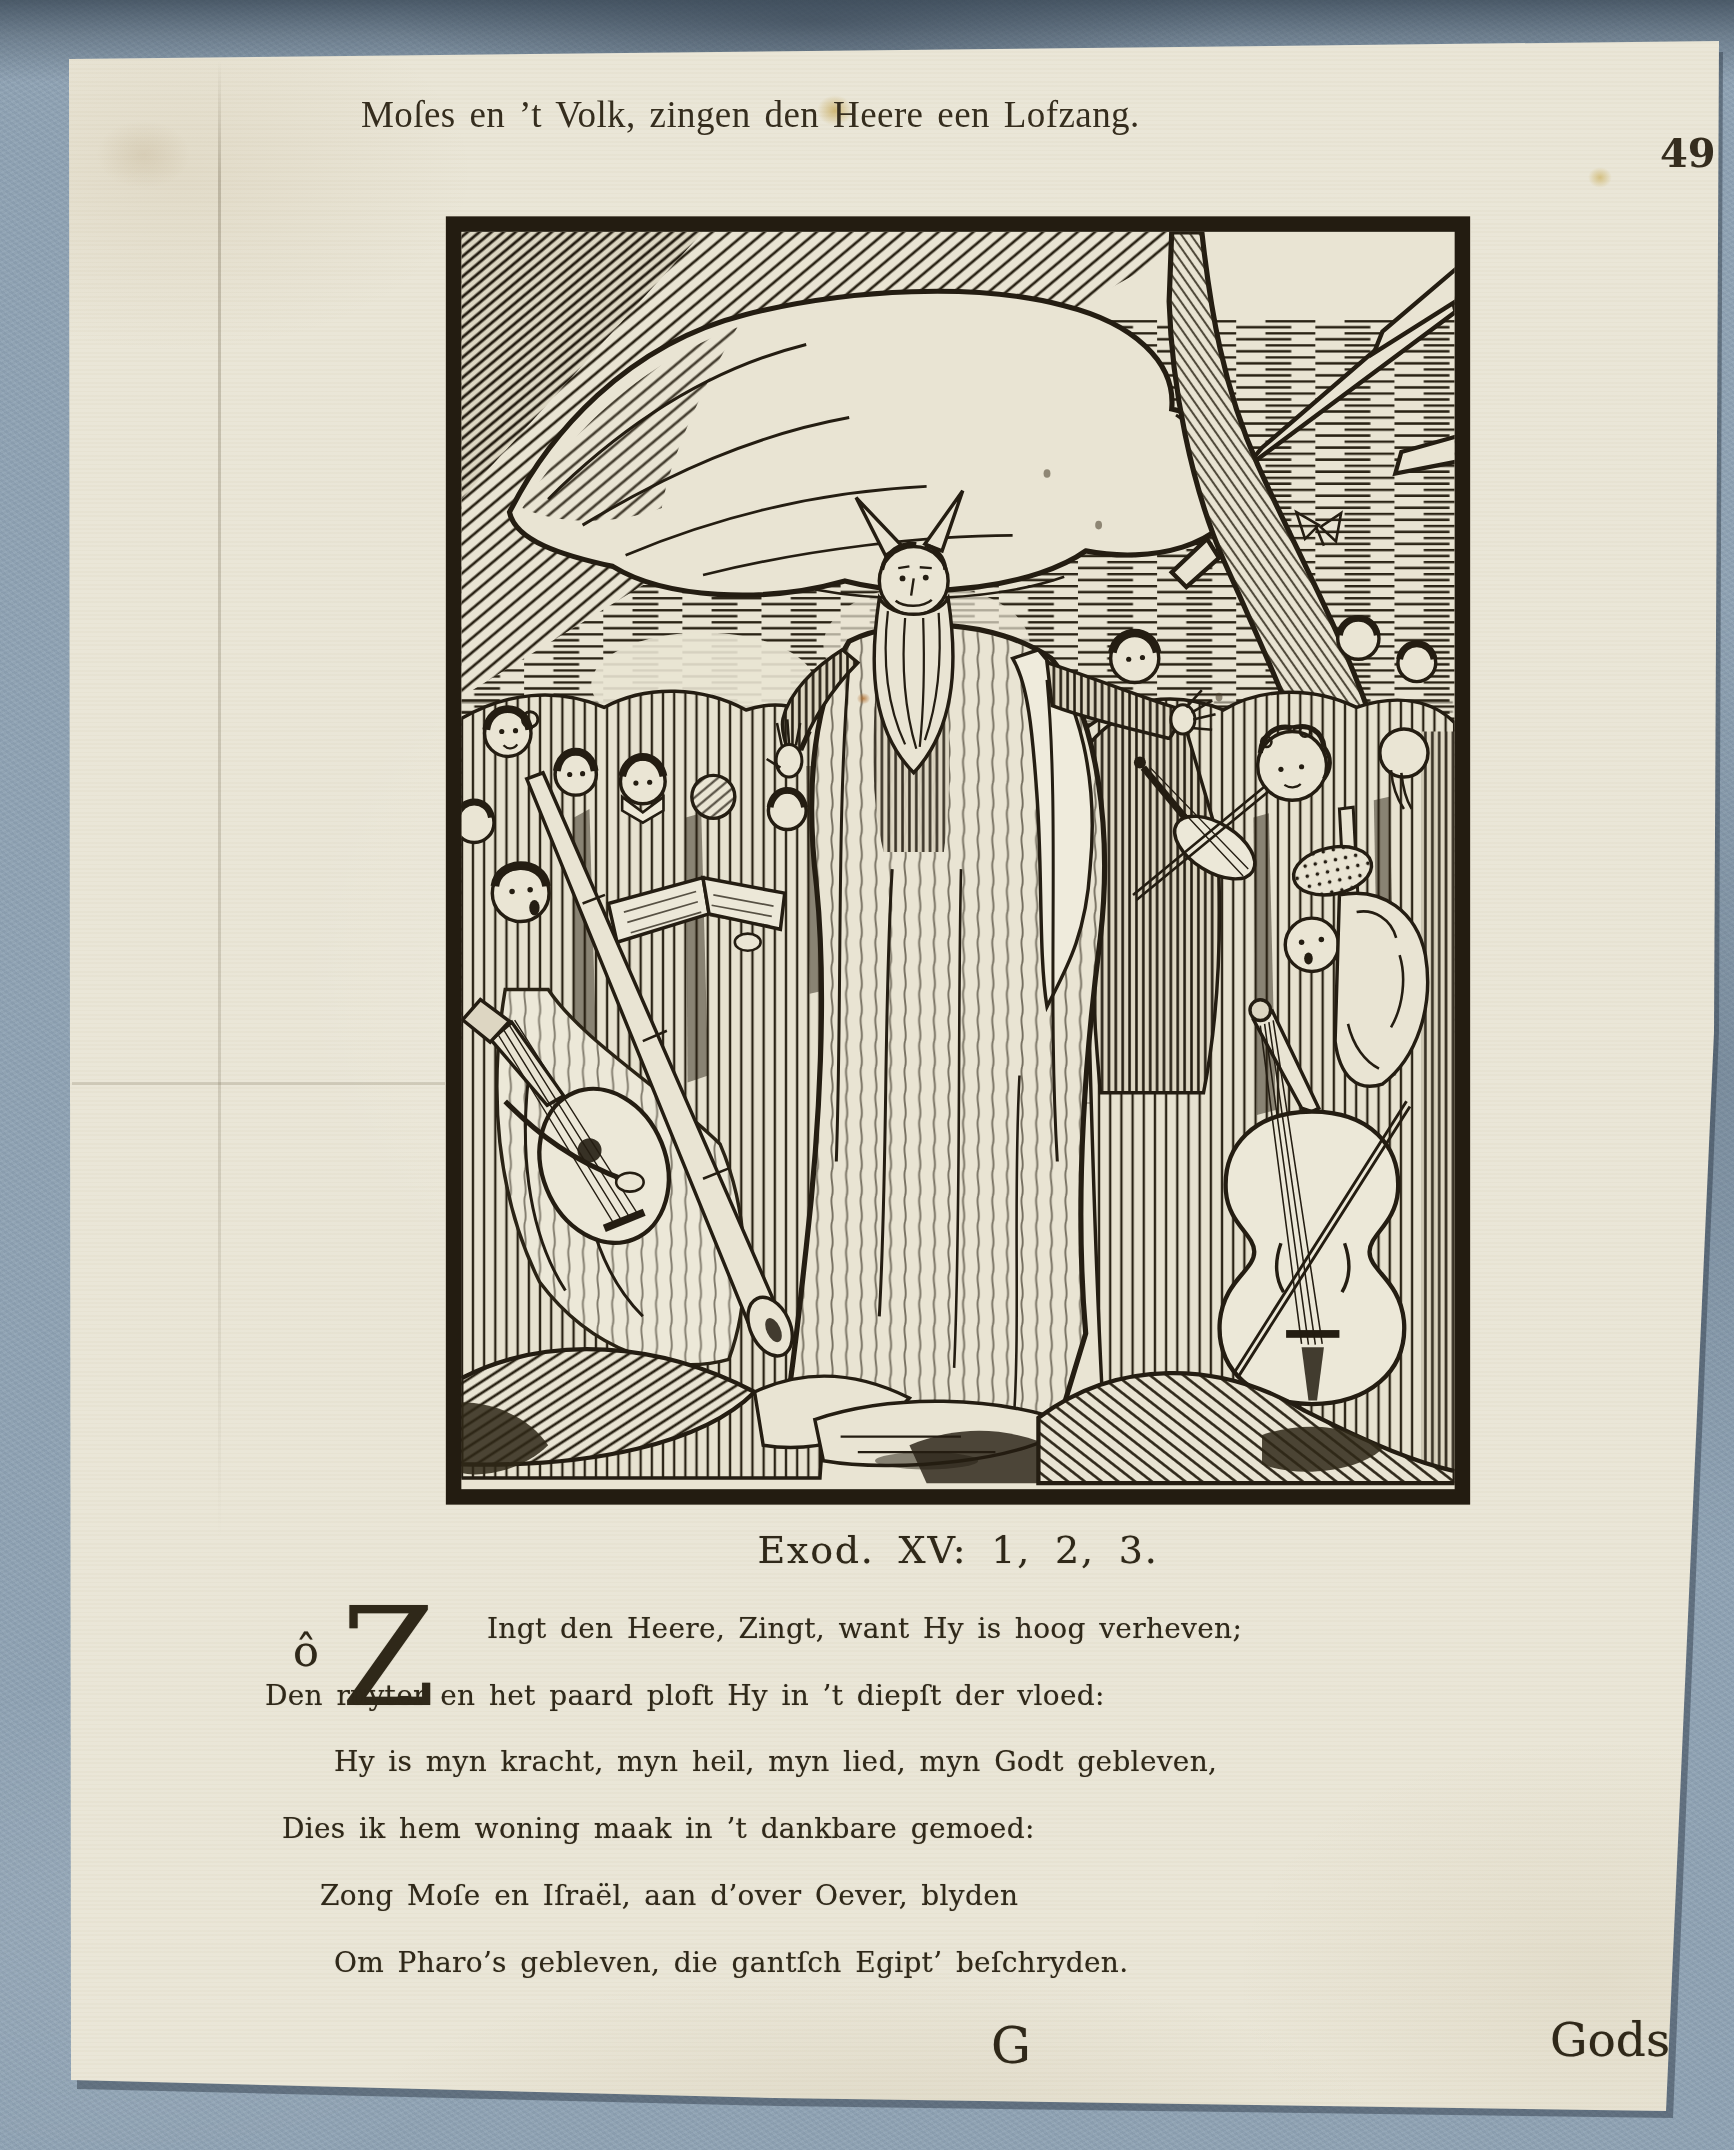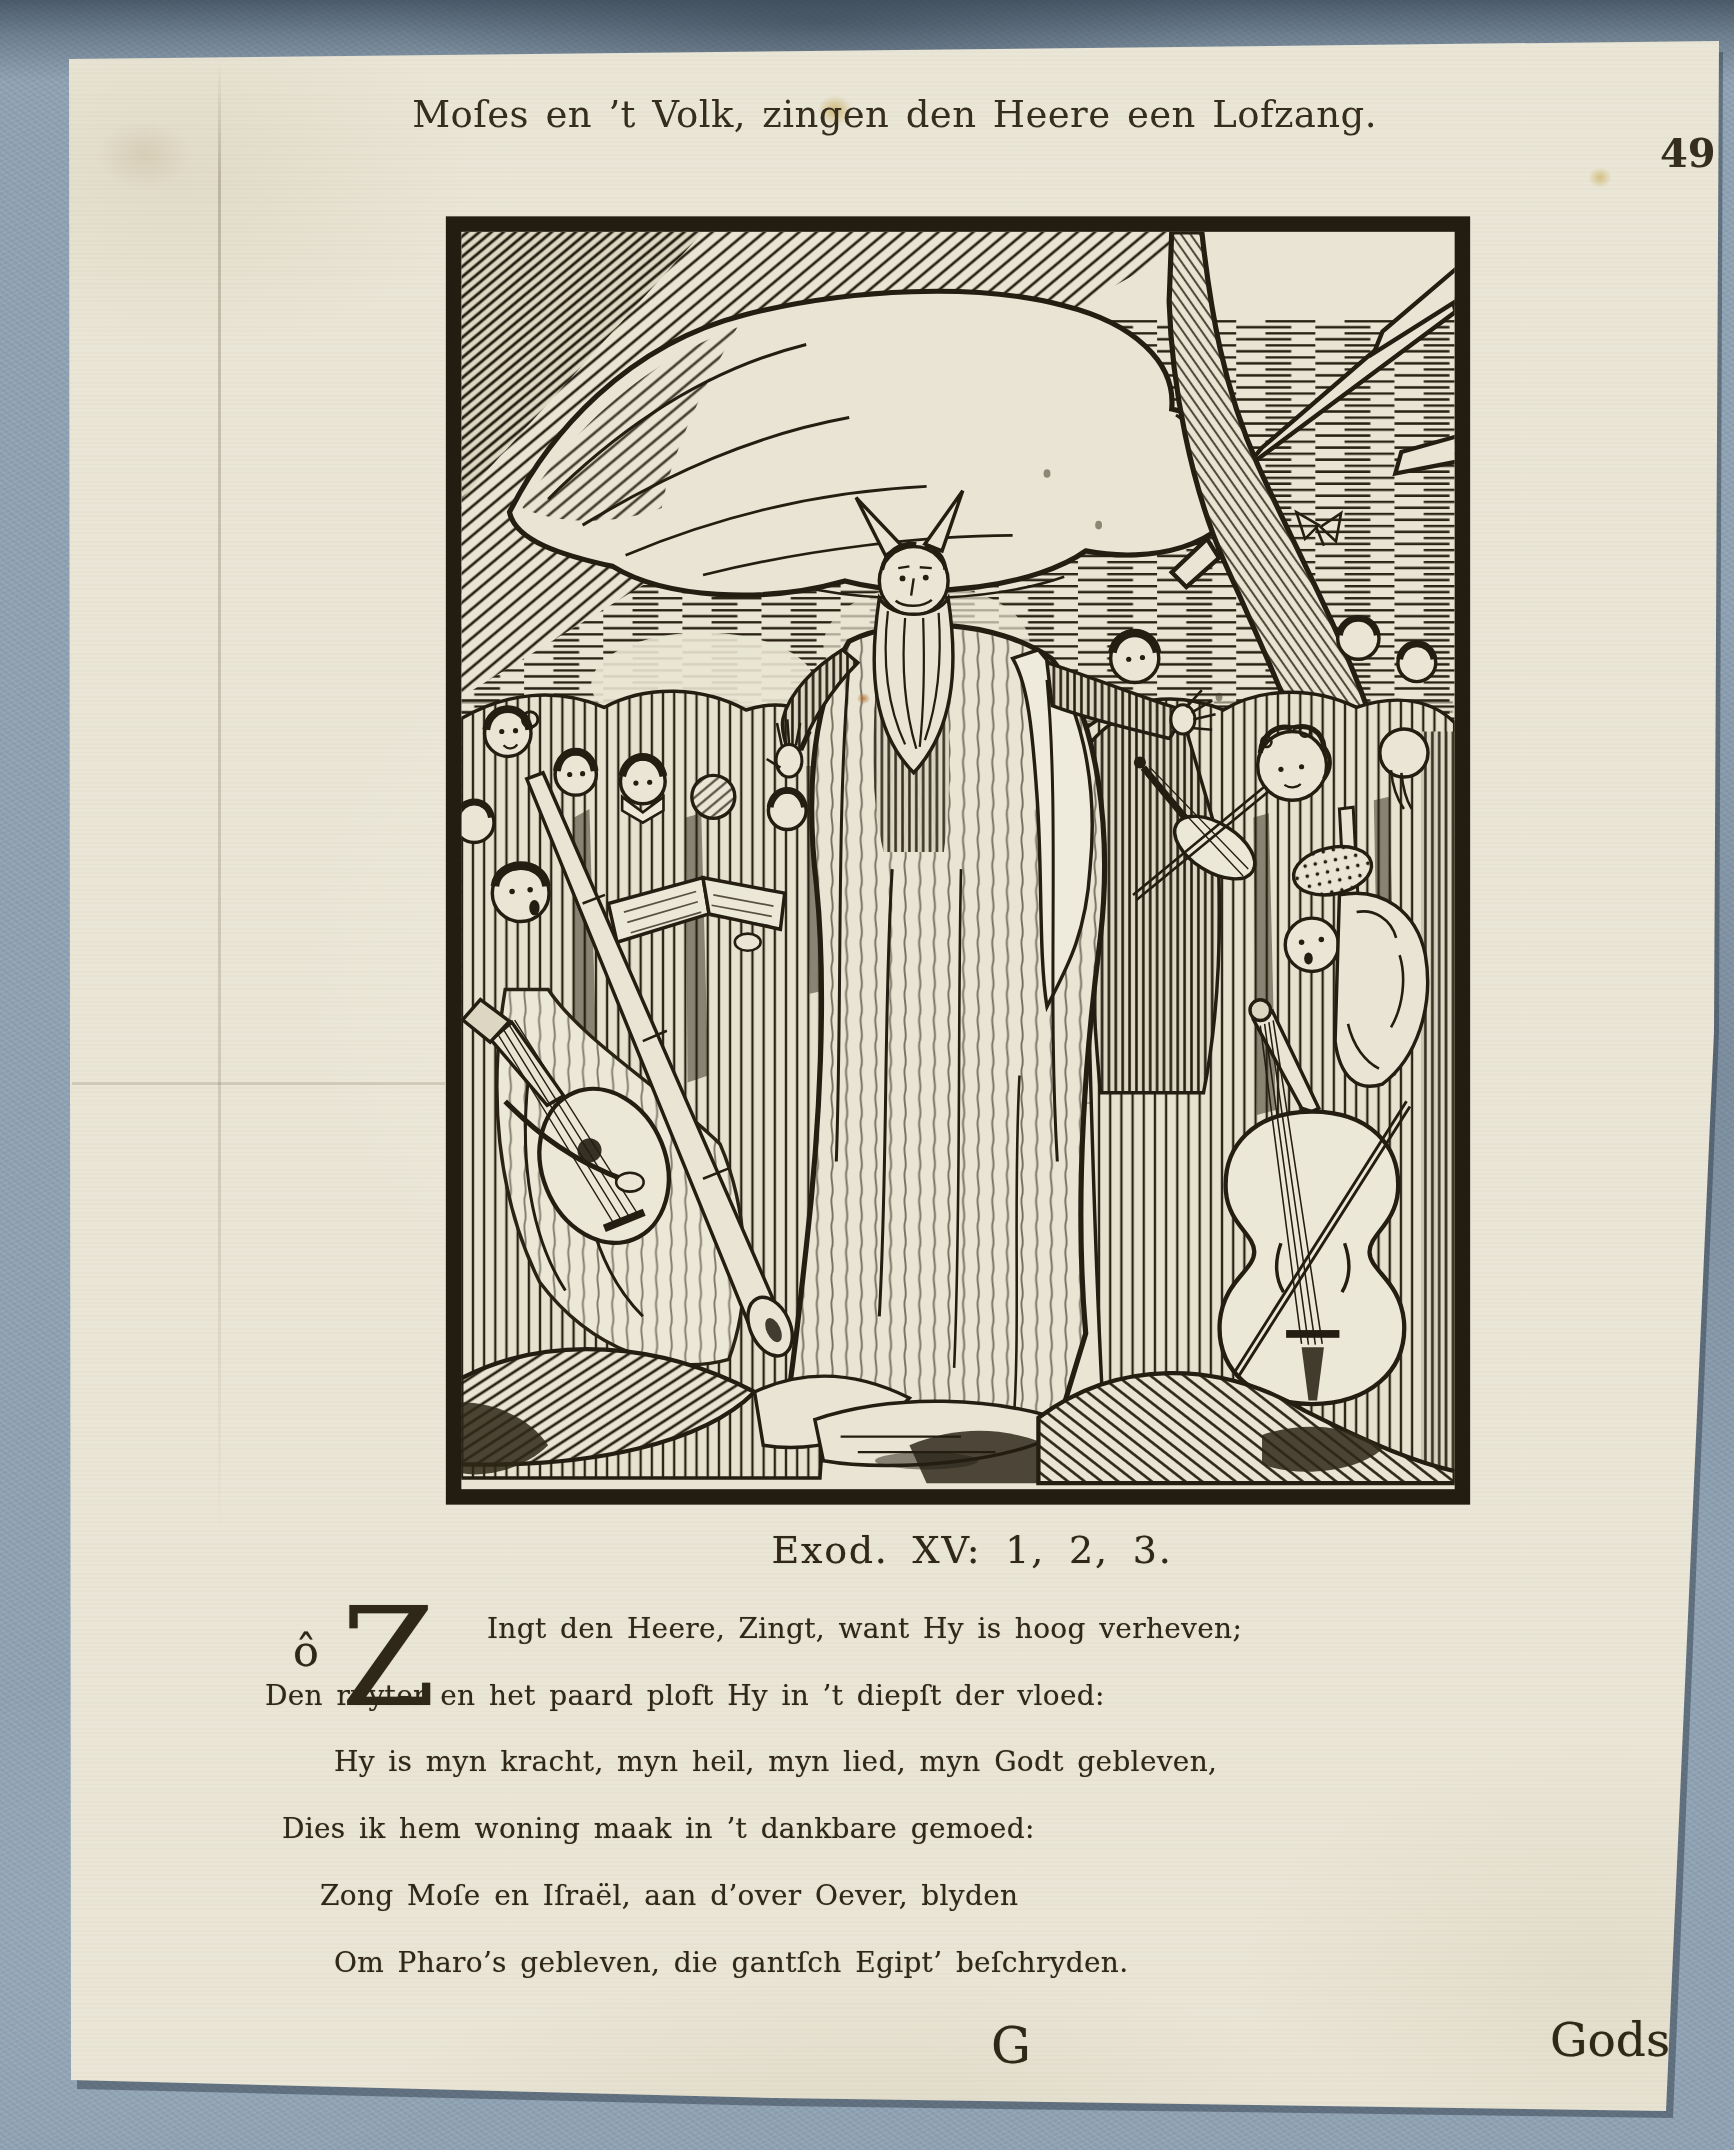--- a/index.html
+++ b/index.html
@@ -37,24 +37,24 @@
   .crease-h{left:72px;top:1082px;width:404px;height:2.6px;background:rgba(120,108,86,.22);}
   .stain1{left:817px;top:95px;width:36px;height:31px;border-radius:50%;
     background:radial-gradient(ellipse, rgba(186,146,40,.55), rgba(186,146,40,0) 70%);}
   .stain2{left:1588px;top:167px;width:24px;height:20.6px;border-radius:50%;
     background:radial-gradient(ellipse, rgba(192,156,48,.5), rgba(192,156,48,0) 70%);}
   .stain3{left:857px;top:693px;width:13px;height:11.2px;border-radius:50%;
     background:radial-gradient(ellipse, rgba(172,96,26,.7), rgba(172,96,26,0) 75%);}
   .foxing{left:96px;top:120px;width:95px;height:69px;border-radius:50%;
     background:radial-gradient(ellipse, rgba(150,120,70,.14), rgba(150,120,70,0) 70%);}
   .ink{color:#2f2819;text-shadow:0 0 0.9px rgba(54,44,26,.45);}
-  .running-title{left:361px;top:93px;width:1067px;text-align:center;font-size:37px;
-    letter-spacing:0.4px;word-spacing:4.3px;color:#352d1e;}
+  .running-title{left:361px;top:93px;width:1067px;font-size:37px;
+    letter-spacing:0.4px;word-spacing:4.3px;color:#352d1e;font-family:Liberation Serif, serif;}
   .page-number{left:1660px;top:98px;font-size:40px;font-weight:bold;color:#352d1e;margin-top:31px;}
-  .caption{left:459px;top:1528px;width:1026px;text-align:center;font-size:38px;
+  .caption{left:445px;top:1528px;width:1026px;text-align:center;font-size:38px;
     letter-spacing:1.7px;word-spacing:10.3px;}
   .pline{font-size:28px;white-space:nowrap;letter-spacing:0.3px;word-spacing:4.3px;}
   .lead-in{left:293px;top:1626px;font-size:43px;}
   .drop-cap{left:341px;top:1590px;font-size:136px;line-height:1;}
   .l1{left:487px;top:1612px;}
   .l2{left:265px;top:1679px;text-align:center;}
   .l3{left:334px;top:1745px;}
   .l4{left:282px;top:1812px;text-align:right;}
   .l5{left:320px;top:1879px;}
   .l6{left:334px;top:1946px;}

